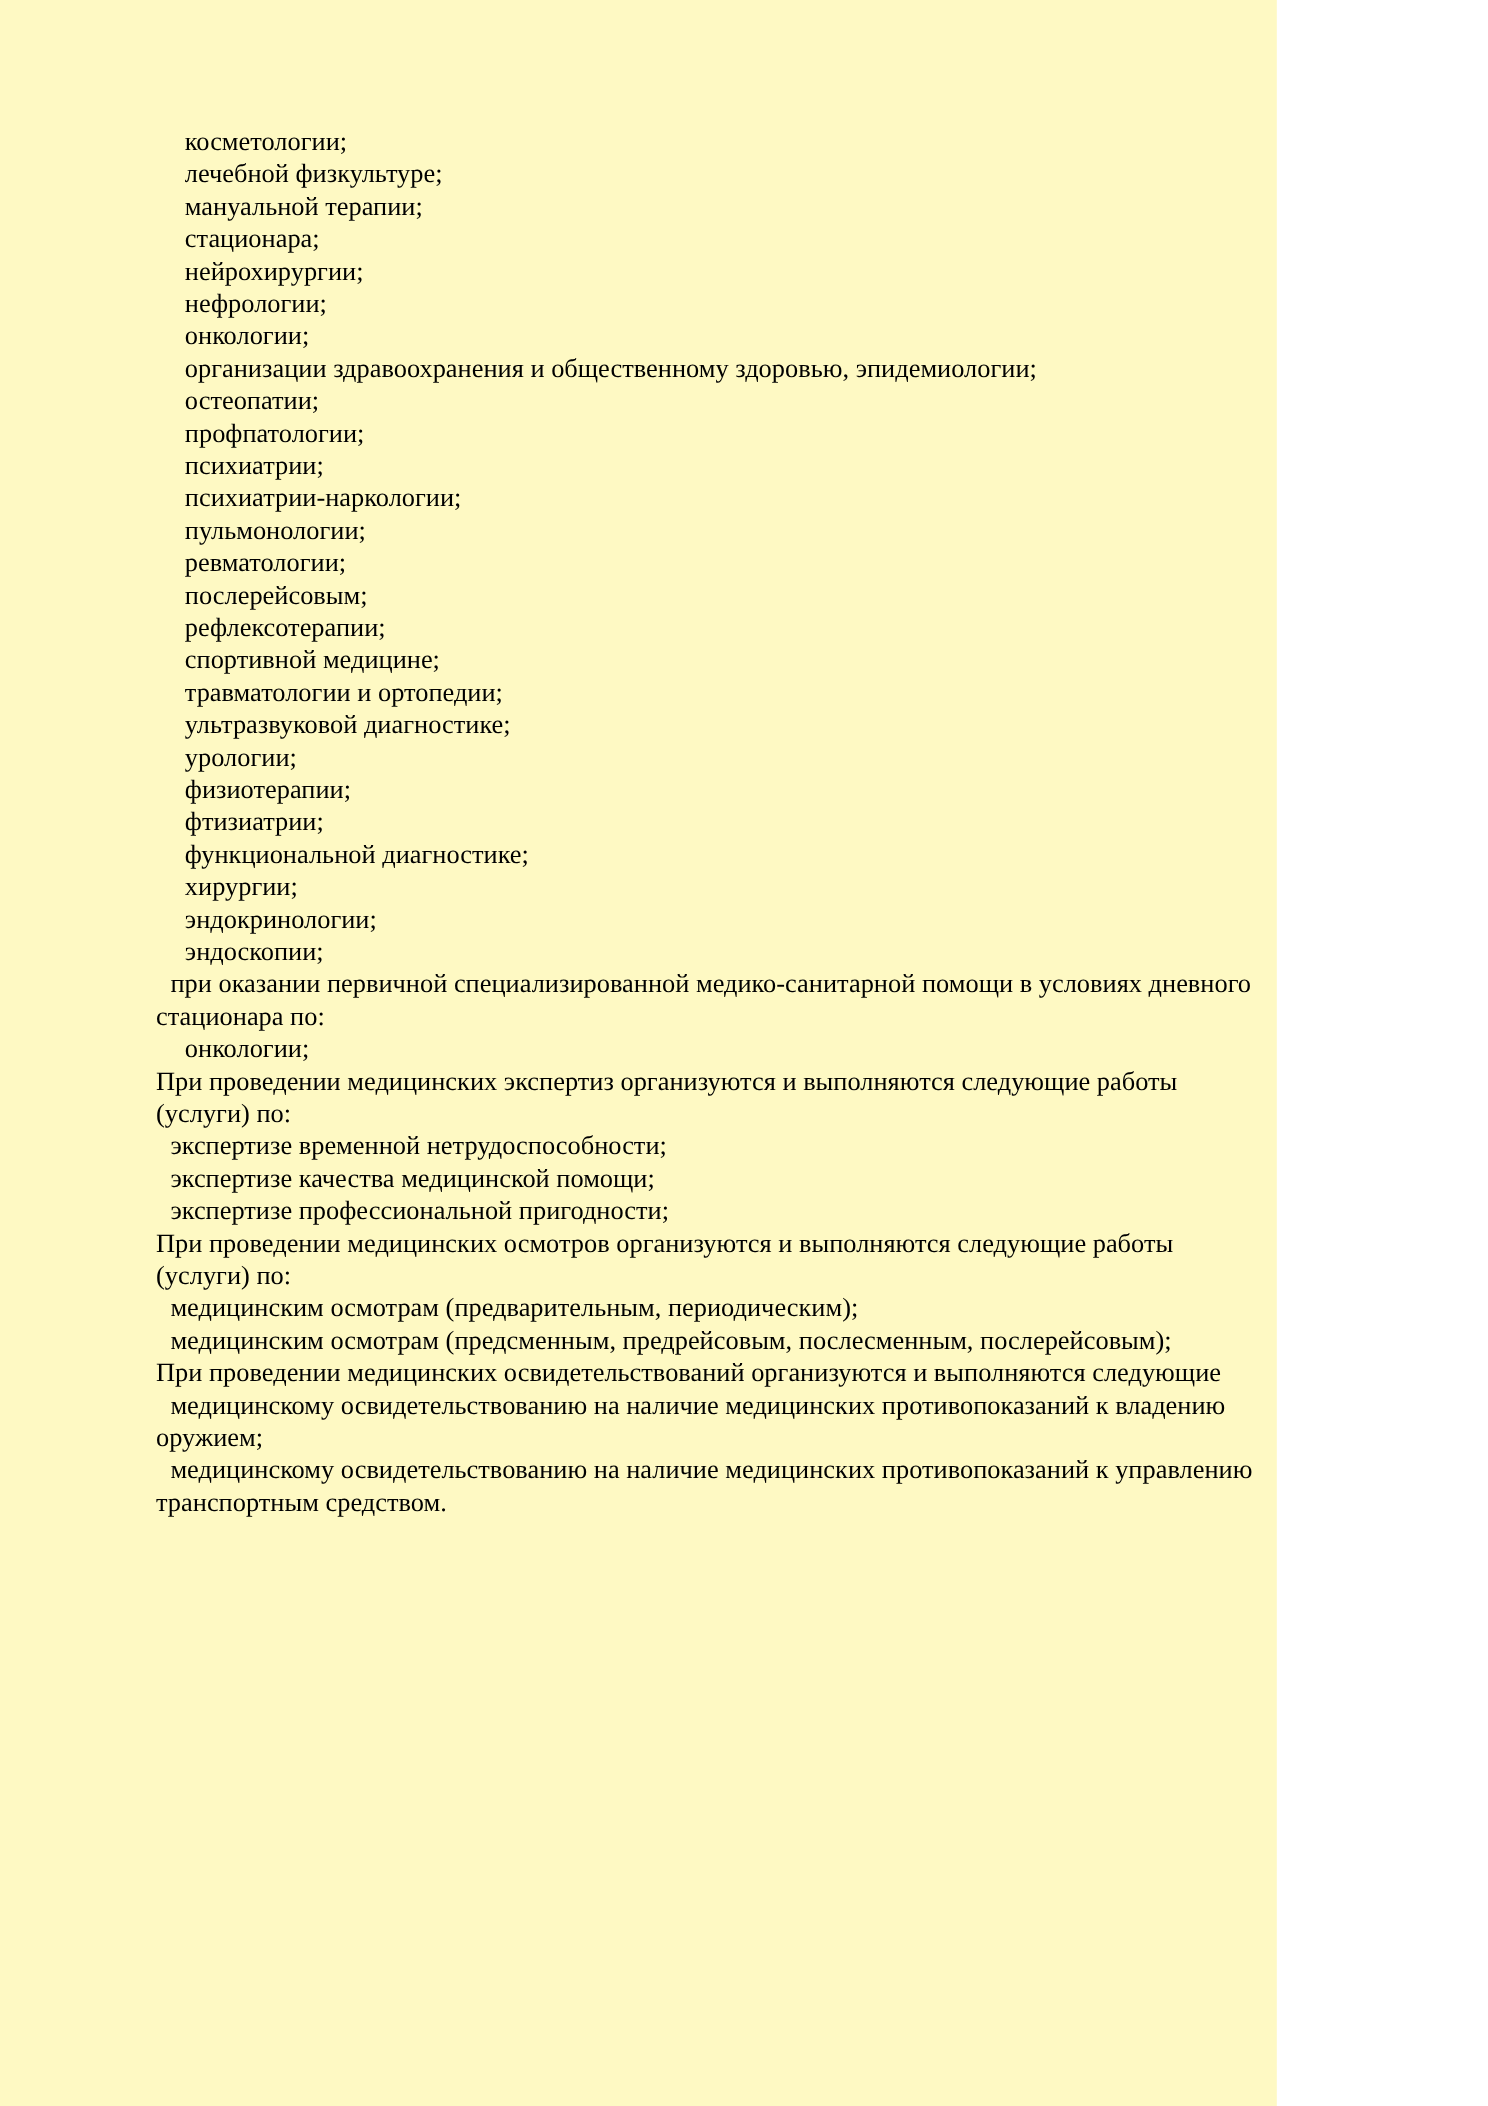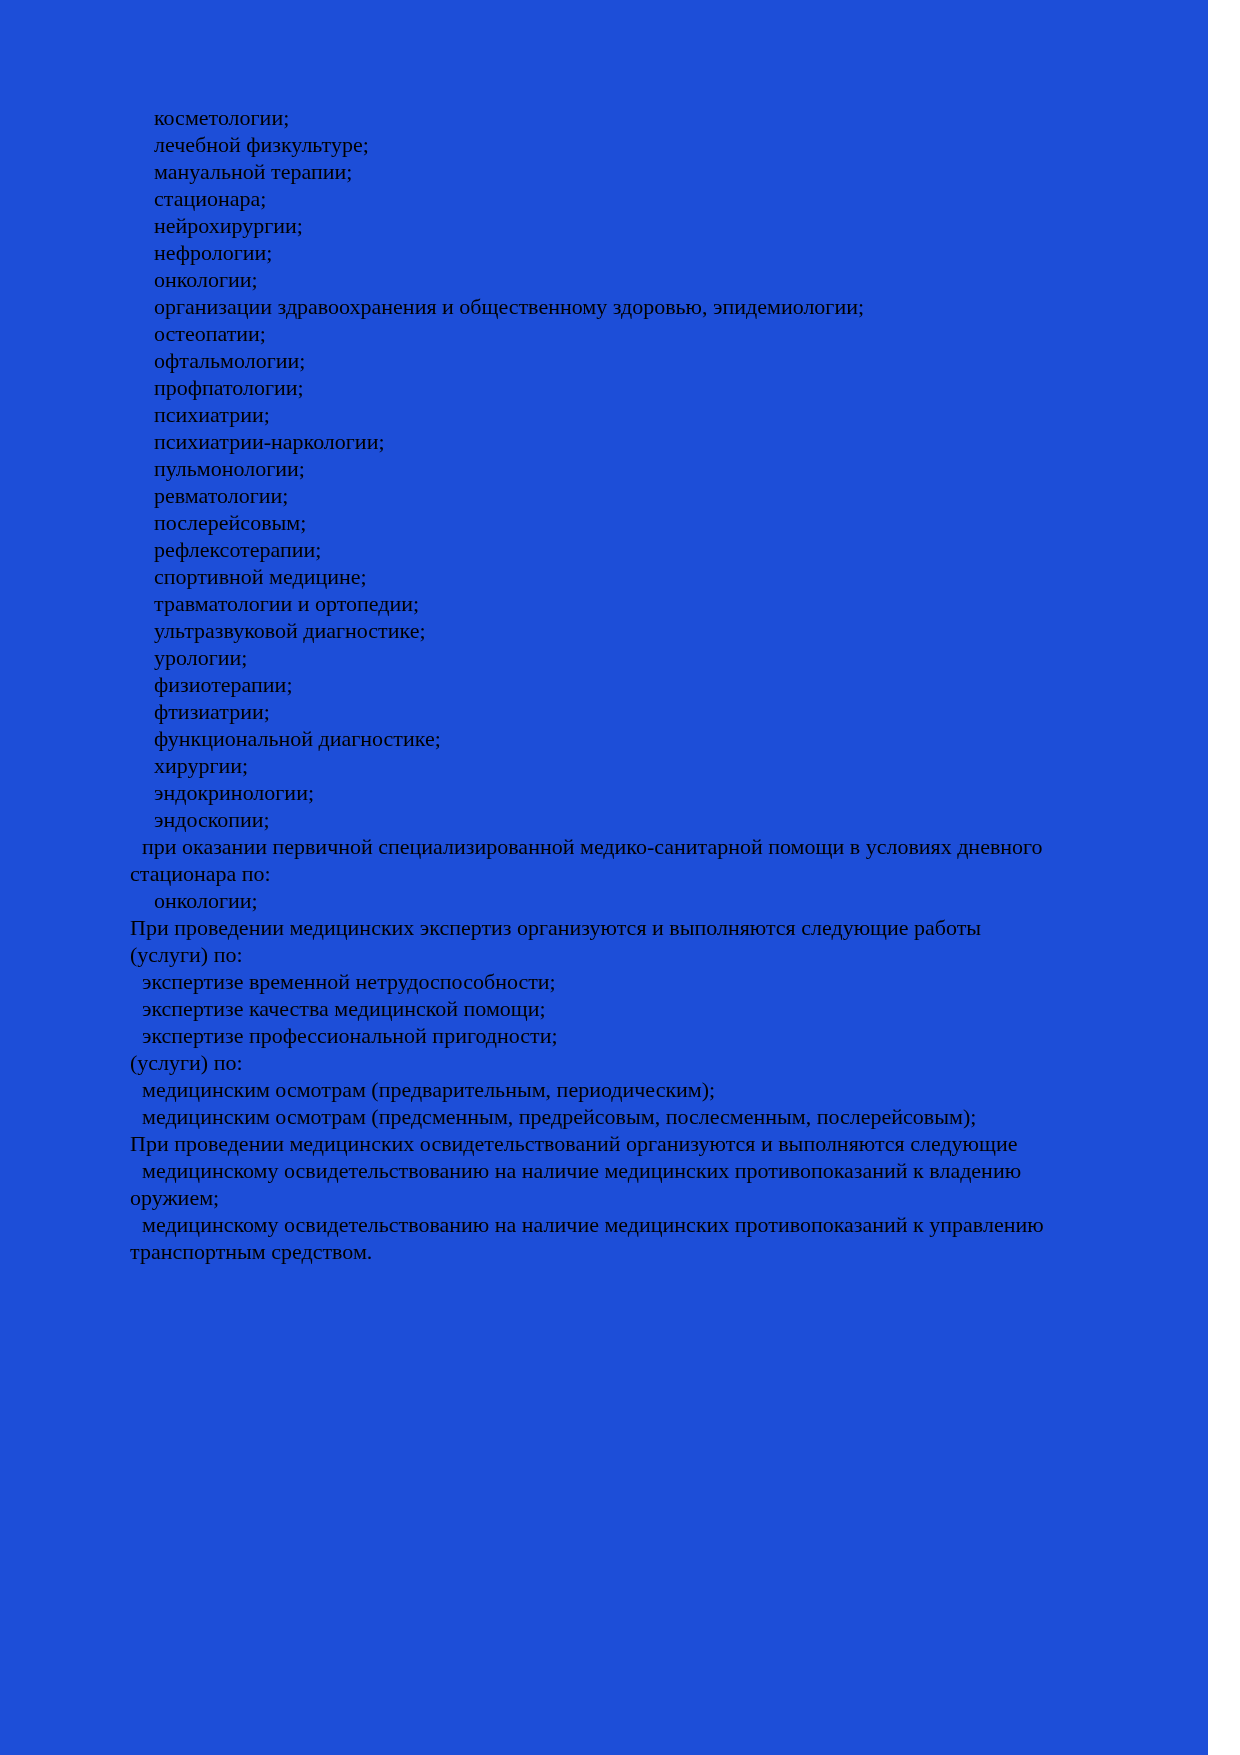--- a/index.html
+++ b/index.html
@@ -2,23 +2,23 @@
 <html><head>
 <meta charset="utf-8">
 <style>
   html, body {
     margin: 0;
     padding: 0;
     background: #ffffff;
   }
   .page {
     position: relative;
-    width: 1208px;
+    width: 1064px;
     height: 1755px;
-    background: #1d4ed8;
+    background: #fef9c3;
     overflow: hidden;
   }
   .doc {
     position: absolute;
     top: 104px;
     left: 130px;
     right: 128px;
     font-family: "Liberation Serif", "DejaVu Serif", serif;
     font-size: 22px;
     line-height: 27px;
@@ -38,21 +38,20 @@
   <div class="doc" id="doc-lines">
       <div class="line ind-2">косметологии;</div>
       <div class="line ind-2">лечебной физкультуре;</div>
       <div class="line ind-2">мануальной терапии;</div>
       <div class="line ind-2">стационара;</div>
       <div class="line ind-2">нейрохирургии;</div>
       <div class="line ind-2">нефрологии;</div>
       <div class="line ind-2">онкологии;</div>
       <div class="line ind-2">организации здравоохранения и общественному здоровью, эпидемиологии;</div>
       <div class="line ind-2">остеопатии;</div>
-      <div class="line ind-2">офтальмологии;</div>
       <div class="line ind-2">профпатологии;</div>
       <div class="line ind-2">психиатрии;</div>
       <div class="line ind-2">психиатрии-наркологии;</div>
       <div class="line ind-2">пульмонологии;</div>
       <div class="line ind-2">ревматологии;</div>
       <div class="line ind-2">послерейсовым;</div>
       <div class="line ind-2">рефлексотерапии;</div>
       <div class="line ind-2">спортивной медицине;</div>
       <div class="line ind-2">травматологии и ортопедии;</div>
       <div class="line ind-2">ультразвуковой диагностике;</div>
@@ -64,20 +63,21 @@
       <div class="line ind-2">эндокринологии;</div>
       <div class="line ind-2">эндоскопии;</div>
       <div class="line ind-1">при оказании первичной специализированной медико-санитарной помощи в условиях дневного</div>
       <div class="line ind-0">стационара по:</div>
       <div class="line ind-2">онкологии;</div>
       <div class="line ind-0">При проведении медицинских экспертиз организуются и выполняются следующие работы</div>
       <div class="line ind-0">(услуги) по:</div>
       <div class="line ind-1">экспертизе временной нетрудоспособности;</div>
       <div class="line ind-1">экспертизе качества медицинской помощи;</div>
       <div class="line ind-1">экспертизе профессиональной пригодности;</div>
+      <div class="line ind-0">При проведении медицинских осмотров организуются и выполняются следующие работы</div>
       <div class="line ind-0">(услуги) по:</div>
       <div class="line ind-1">медицинским осмотрам (предварительным, периодическим);</div>
       <div class="line ind-1">медицинским осмотрам (предсменным, предрейсовым, послесменным, послерейсовым);</div>
       <div class="line ind-0">При проведении медицинских освидетельствований организуются и выполняются следующие</div>
       <div class="line ind-1">медицинскому освидетельствованию на наличие медицинских противопоказаний к владению</div>
       <div class="line ind-0">оружием;</div>
       <div class="line ind-1">медицинскому освидетельствованию на наличие медицинских противопоказаний к управлению</div>
       <div class="line ind-0">транспортным средством.</div>
     </div>
 </div>

